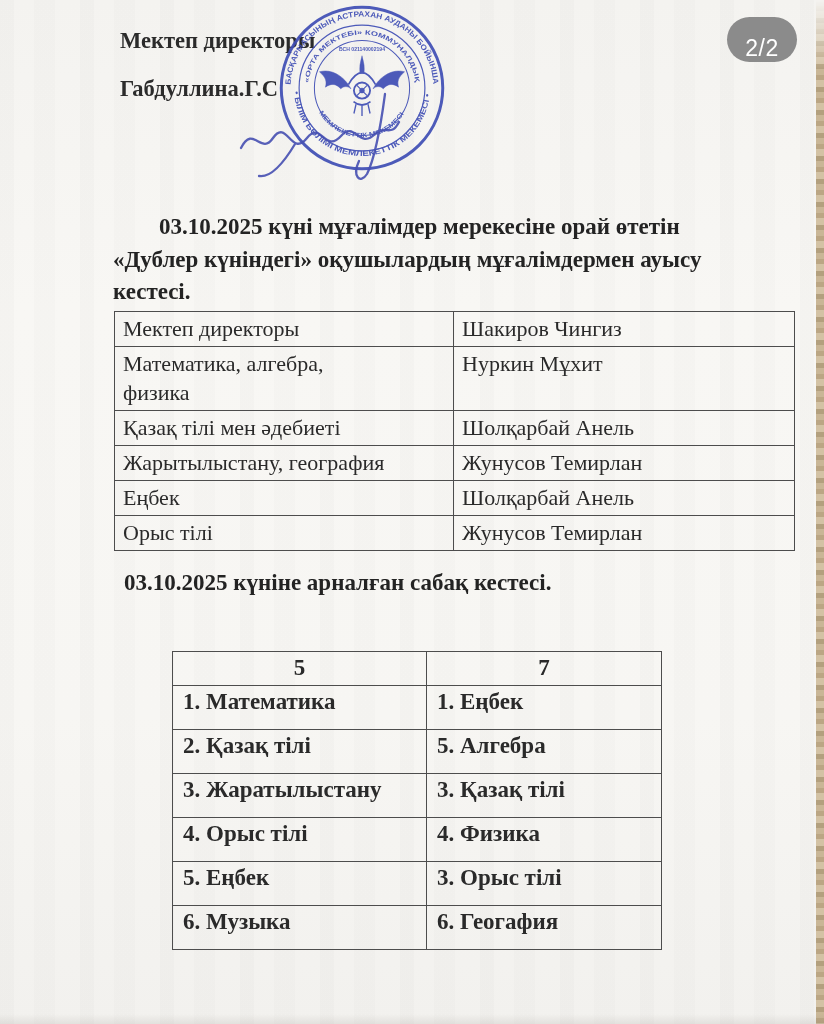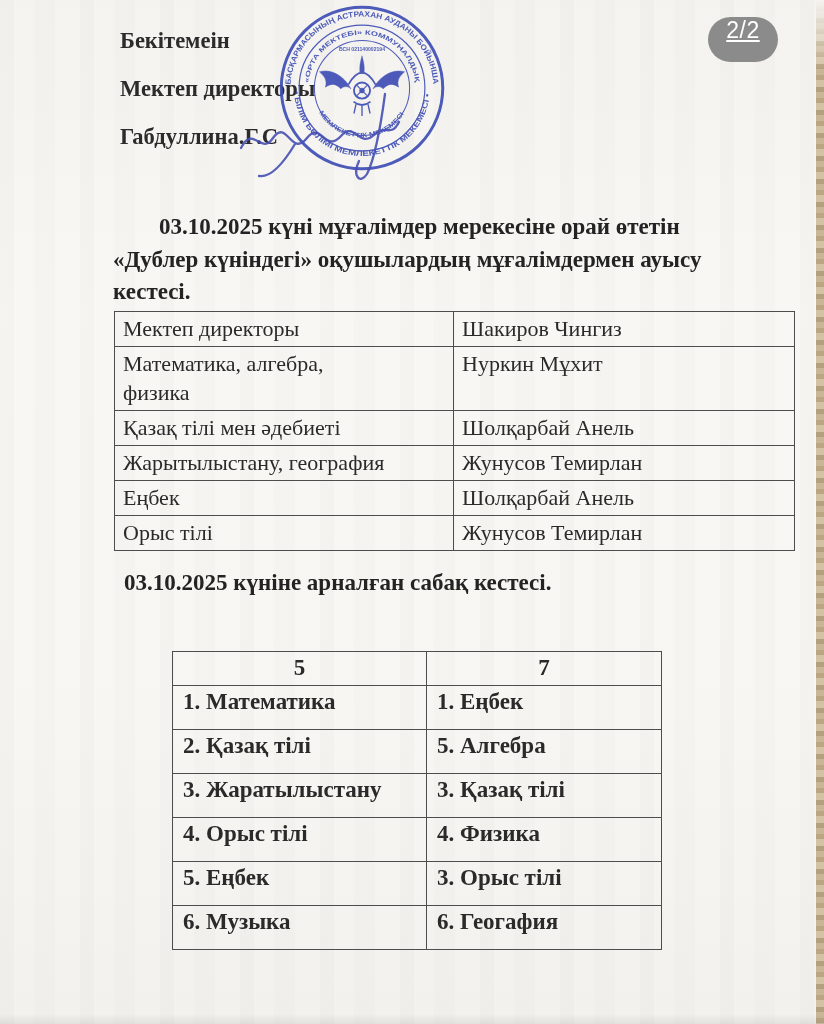--- a/index.html
+++ b/index.html
@@ -24,25 +24,25 @@
     background:repeating-linear-gradient(180deg,
       #c9b696 0 6px,#bba684 6px 11px,#d3c2a4 11px 18px,#b3a07e 18px 23px);
     -webkit-mask-image:linear-gradient(180deg,transparent 0,#000 70px,#000 100%);
     mask-image:linear-gradient(180deg,transparent 0,#000 70px,#000 100%);
   }
   .edge-bottom{
     position:absolute;left:0;bottom:0;width:824px;height:10px;
     background:linear-gradient(180deg,rgba(0,0,0,0) 0,rgba(90,85,75,0.10) 100%);
   }
   .page-badge{
-    position:absolute;left:708px;top:17px;width:70px;height:45px;
+    position:absolute;left:727px;top:17px;width:70px;height:45px;
     background:#8b8b8b;border-radius:23px;
-    display:flex;align-items:flex-start;justify-content:center;
+    display:flex;align-items:flex-end;justify-content:center;
     color:#fff;font-family:"Liberation Sans","DejaVu Sans",sans-serif;
-    font-size:23px;letter-spacing:.5px;text-decoration:underline;
+    font-size:23px;letter-spacing:.5px;
   }
   .approval{
     position:absolute;left:120px;top:28px;color:#2b2b2b;
     font-weight:bold;font-size:22.5px;line-height:25px;
   }
   .approval div{margin-bottom:23px;white-space:nowrap;}
   .stamp-svg{position:absolute;left:277px;top:3px;width:170px;height:170px;opacity:.92;}
   .signature-svg{position:absolute;left:233px;top:86px;width:205px;height:100px;opacity:.9;}
   .intro{
     position:absolute;left:85px;top:211px;width:672px;
@@ -70,21 +70,20 @@
 <div class="photo">
 
   <div class="edge-right"></div>
   <div class="edge-bottom"></div>
 
   <div class="page-badge">
     <span>2/2</span>
   </div>
 
   <div class="approval">
-    <div>Бекітемеін</div>
     <div>Мектеп директоры</div>
     <div>Габдуллина.Г.С</div>
   </div>
 
   <svg class="stamp-svg" viewBox="0 0 200 200">
     <defs>
       <path id="arcOT" d="M 16,100 A 84,84 0 1 1 184,100" fill="none"></path>
       <path id="arcOB" d="M 20,100 A 80,80 0 1 0 180,100" fill="none"></path>
       <path id="arcIT" d="M 37,100 A 63,63 0 1 1 163,100" fill="none"></path>
       <path id="arcIB" d="M 42,100 A 58,58 0 1 0 158,100" fill="none"></path>

